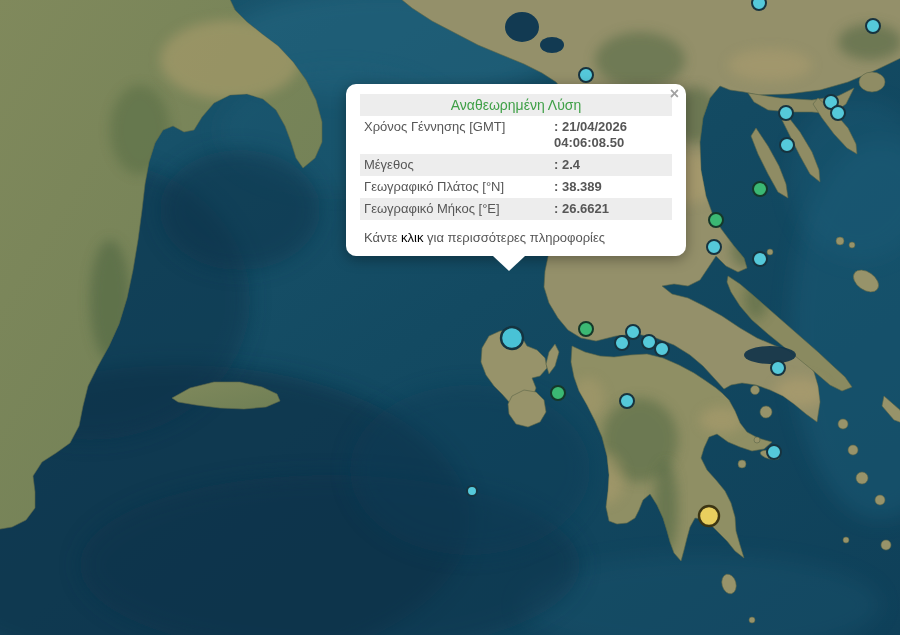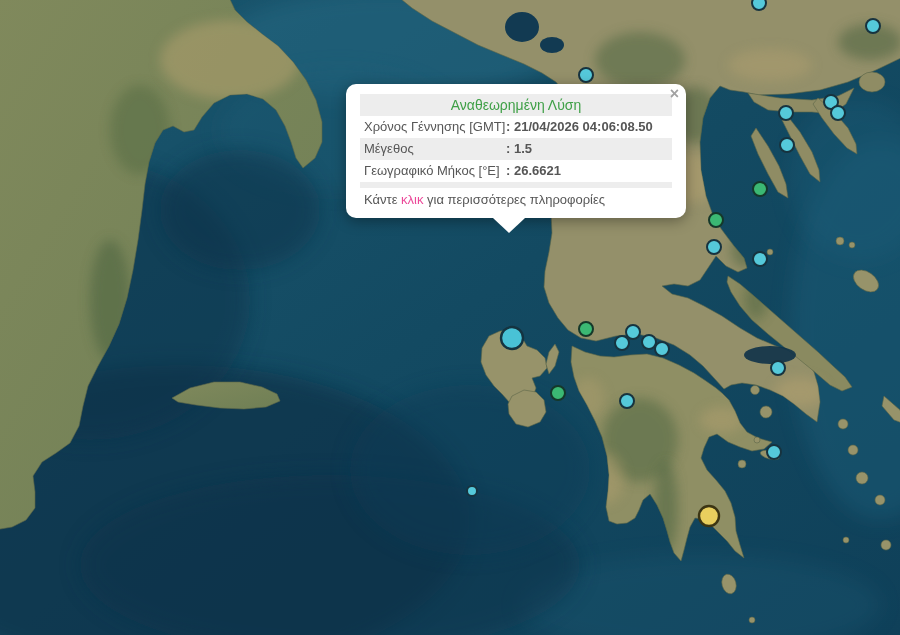--- a/index.html
+++ b/index.html
@@ -11,26 +11,26 @@
   .popup{position:absolute;left:346px;top:84px;width:340px;box-sizing:border-box;
          background:#fff;border-radius:10px;padding:10px 14px 8px 14px;
          box-shadow:0 3px 14px rgba(0,0,0,.35);z-index:5;}
   .popup-tail{position:absolute;left:147px;top:100%;width:0;height:0;
          border-left:16px solid transparent;border-right:16px solid transparent;
          border-top:15px solid #fff;}
   .popup-close{position:absolute;top:2px;right:7px;color:#a2a2a2;font-size:16px;
          font-weight:bold;cursor:pointer;line-height:16px;}
   .popup-title{background:#ededed;color:#3fa047;text-align:center;font-size:14px;
          padding:3px 4px;line-height:16px;}
-  .p-row{display:flex;font-size:13px;color:#565656;line-height:16px;padding:3px 6px 3px 4px;}
+  .p-row{display:flex;font-size:13px;color:#565656;line-height:16px;padding:3px 6px 3px 4px;gap:48px;}
   .p-row:nth-child(even){background:#ededed;}
   .p-row .lbl{width:142px;flex:0 0 142px;}
   .p-row .val{flex:1;font-weight:bold;}
   .popup-footer{font-size:13px;color:#565656;padding:4px 4px 2px 4px;line-height:16px;}
-  .popup-footer a{color:#ec4899;text-decoration:none;cursor:pointer;}
+  .popup-footer a{color:#000000;text-decoration:none;cursor:pointer;}
 </style>
 </head>
 <body>
 
 <div class="stage">
 
   <svg width="900" height="635" viewBox="0 0 900 635">
     <defs>
       <linearGradient id="seaG" x1="0" y1="0" x2="1" y2="1">
         <stop offset="0" stop-color="#1a566e"></stop>
@@ -185,21 +185,25 @@
   <div class="popup">
     <div class="popup-close">×</div>
     <div class="popup-title">Αναθεωρημένη Λύση</div>
     <div id="popup-rows">
         <div class="p-row">
           <span class="lbl">Χρόνος Γέννησης [GMT]</span>
           <span class="val">: 21/04/2026 04:06:08.50</span>
         </div>
         <div class="p-row">
           <span class="lbl">Μέγεθος</span>
-          <span class="val">: 1.5</span>
+          <span class="val">: 2.4</span>
+        </div>
+        <div class="p-row">
+          <span class="lbl">Γεωγραφικό Πλάτος [°N]</span>
+          <span class="val">: 38.389</span>
         </div>
         <div class="p-row">
           <span class="lbl">Γεωγραφικό Μήκος [°E]</span>
           <span class="val">: 26.6621</span>
         </div>
         <div class="p-row">
         </div>
       </div>
     <div class="popup-footer">
       <span>Κάντε </span><a>κλικ</a><span> για περισσότερες πληροφορίες</span>

